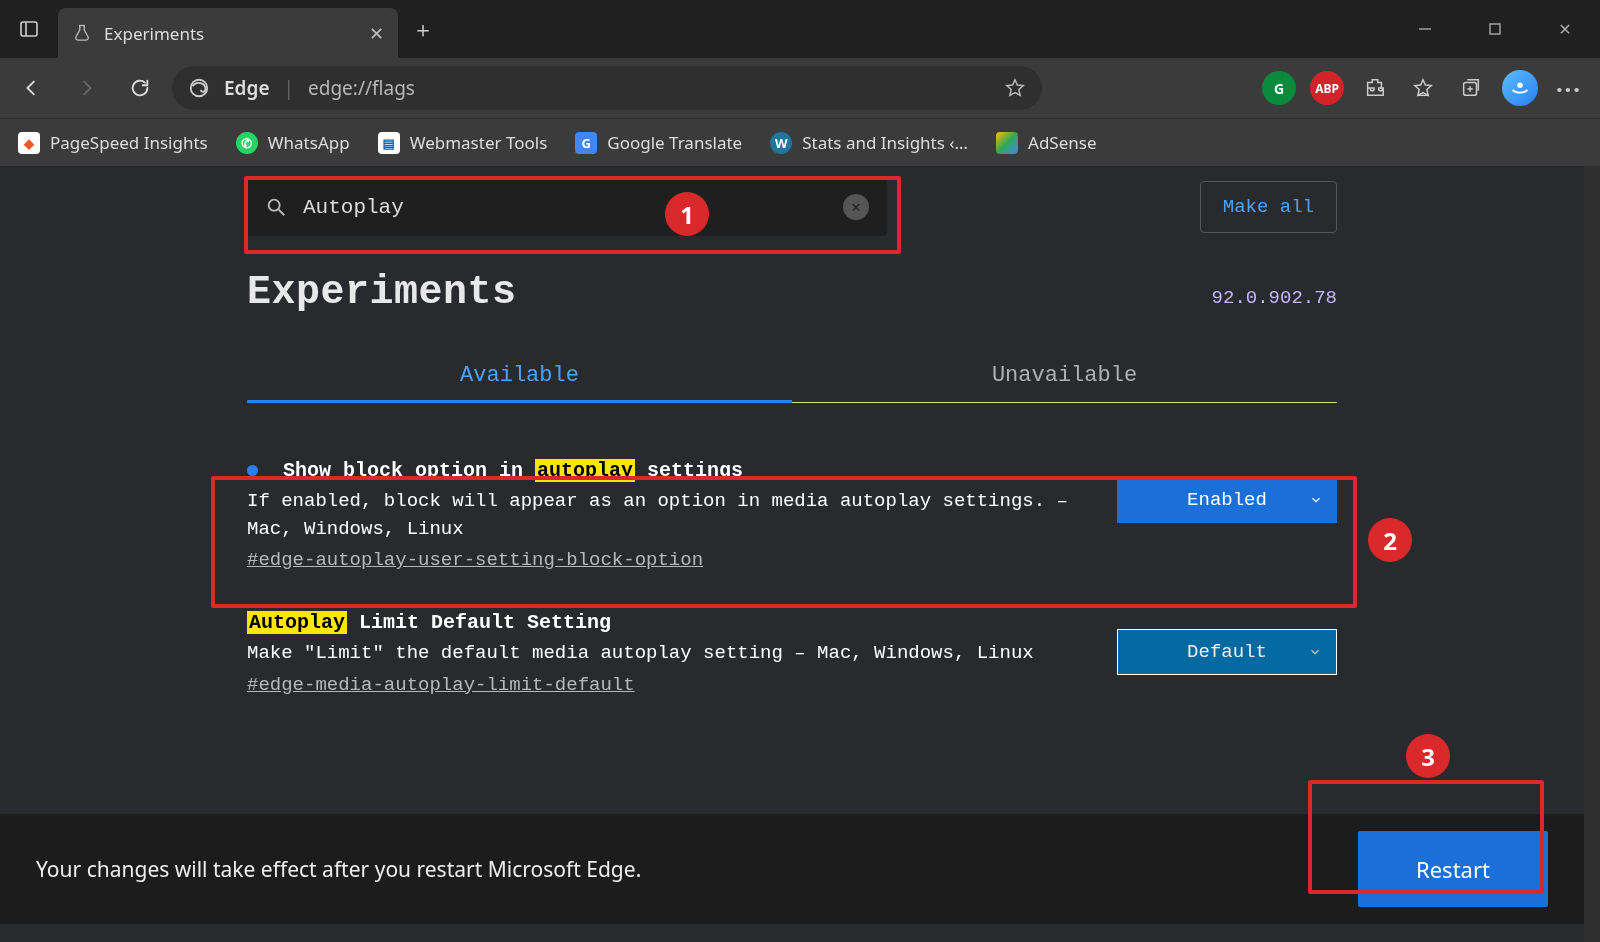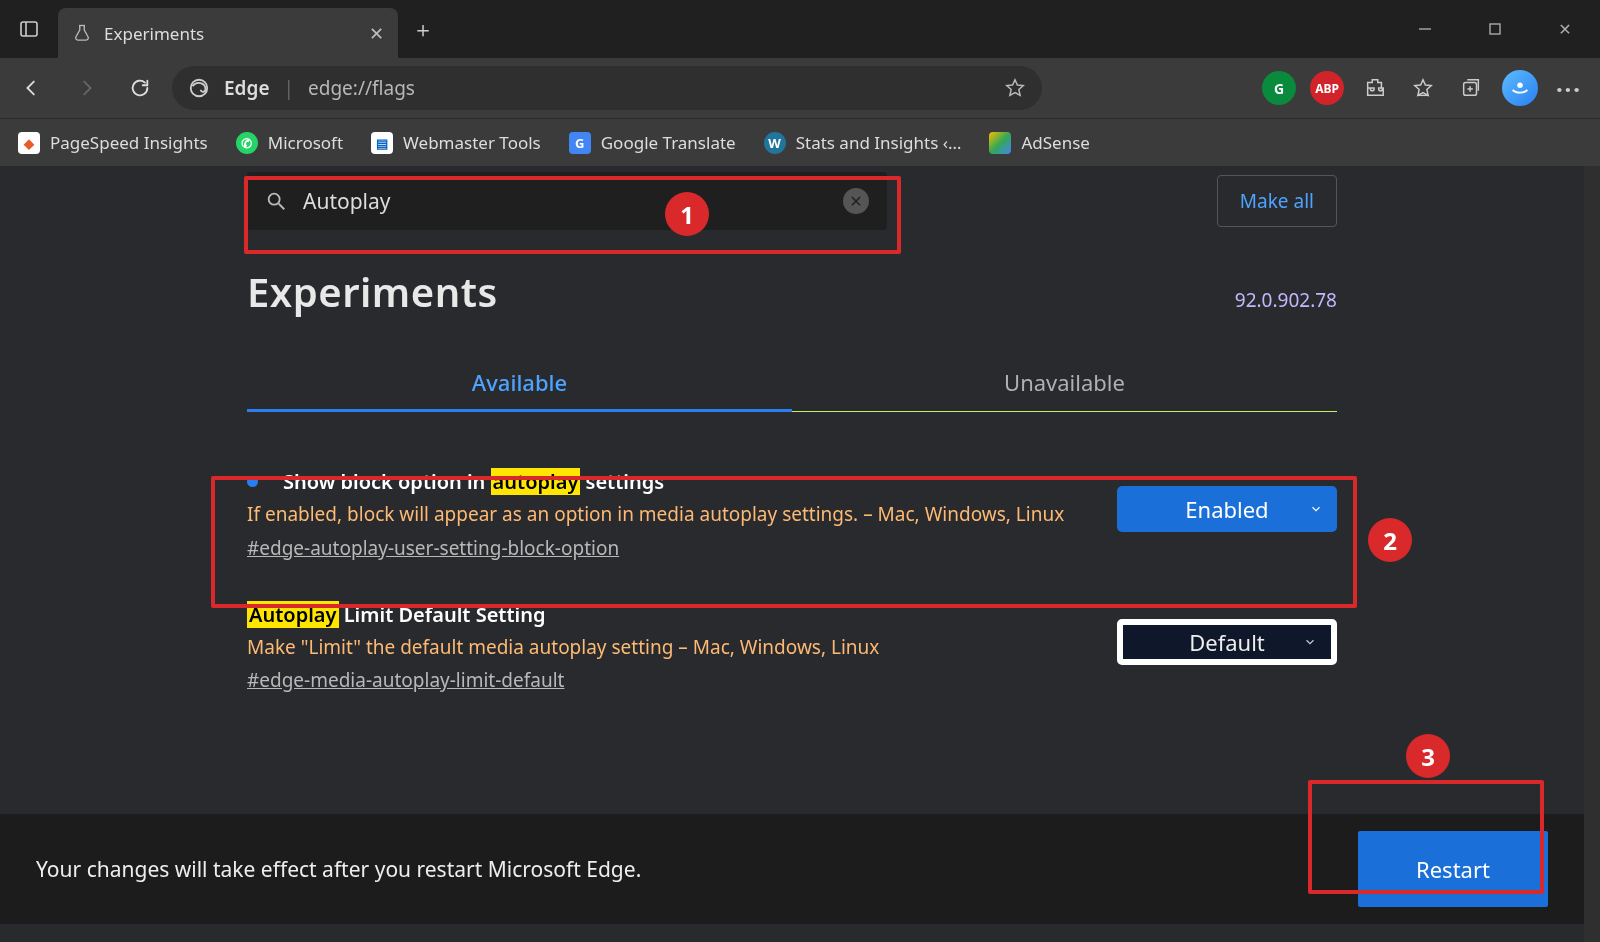--- a/index.html
+++ b/index.html
@@ -104,23 +104,24 @@
     position:absolute;
     top:166px; left:0; right:16px; bottom:0;
     background:var(--bg-content);
     overflow:hidden;
   }
   .scroll-track{
     position:absolute;top:166px;right:0;width:16px;bottom:0;background:#2f2f2f;
   }
   .inner {
     width:1090px;
-    margin:1px auto;
+    margin:7px auto;
     padding-top:5px;
     position:relative;
+    font-family:Liberation Mono, monospace;
   }
   
   .search-row{display:flex;align-items:center;gap:30px;}
   .search-box{
     flex:0 0 640px;
     height:58px;
     background:#1f1f1f;
     border-radius:4px;
     display:flex;align-items:center;
     padding:0 18px;
@@ -143,30 +144,30 @@
   
   .tabs{display:flex;margin-top:34px;border-bottom:1px solid #bef264;}
   .tabs .tab-item{flex:1;text-align:center;padding:14px 0;font-size:22px;color:#b0b0b0;}
   .tabs .tab-item.active{color:#4ea3ff;font-weight:500;position:relative;}
   .tabs .tab-item.active::after{content:"";position:absolute;left:0;right:0;bottom:-1px;height:3px;background:#2a7ff0;}
   
   .flag{display:flex;gap:24px;padding:26px 0 14px;align-items:flex-start;}
   .flag .text{flex:1;}
   .flag .title{font-size:20px;color:#fff;font-weight:600;display:flex;align-items:center;gap:25px;}
   .flag .dot{width:11px;height:11px;border-radius:50%;background:#2a7ff0;display:inline-block;flex-shrink:0;}
-  .flag .desc{font-size:19px;color:#fdba74;margin-top:6px;line-height:1.45;}
+  .flag .desc{font-size:19px;color:#ffffff;margin-top:6px;line-height:1.45;}
   .flag .anchor{font-size:19px;color:#b8b8b8;text-decoration:underline;margin-top:6px;display:inline-block;}
   .flag .select{
-    width:220px;height:46px;border-radius:5px;
+    width:220px;height:46px;border-radius:0;
     display:flex;align-items:center;justify-content:center;
-    font-size:22px;position:relative;margin-top:18px;
+    font-size:19px;position:relative;margin-top:18px;
   }
   .flag .select .chev{position:absolute;right:14px;}
   .sel-enabled{background:#1a6fd8;color:#fff;}
-  .sel-default{background:#0f172a;color:#eee;border:6px solid #ffffff;}
+  .sel-default{background:#0369a1;color:#eee;border:1px solid #ffffff;}
   mark{background:var(--highlight-yellow);color:#000;padding:0 2px;}
   
   .restart-bar{
     position:absolute;left:0;right:16px;bottom:18px;height:110px;
     background:#1c1c1c;
     display:flex;align-items:center;padding:0 36px;
     font-size:21px;color:#eee;
   }
   .restart-btn{
     margin-left:auto;height:76px;width:190px;
@@ -279,21 +280,21 @@
   </div>
 </div>
 
 <div class="bookmarks">
   <div class="bm">
     <span class="bfav" style="background:#fff;color:#e85c2a;">◆</span>
     <span>PageSpeed Insights</span>
   </div>
   <div class="bm">
     <span class="bfav" style="background:#25d366;color:#fff;border-radius:50%;">✆</span>
-    <span>Microsoft</span>
+    <span>WhatsApp</span>
   </div>
   <div class="bm">
     <span class="bfav" style="background:#fff;color:#0a64c2;">▤</span>
     <span>Webmaster Tools</span>
   </div>
   <div class="bm">
     <span class="bfav" style="background:#4285f4;color:#fff;">G</span>
     <span>Google Translate</span>
   </div>
   <div class="bm">

